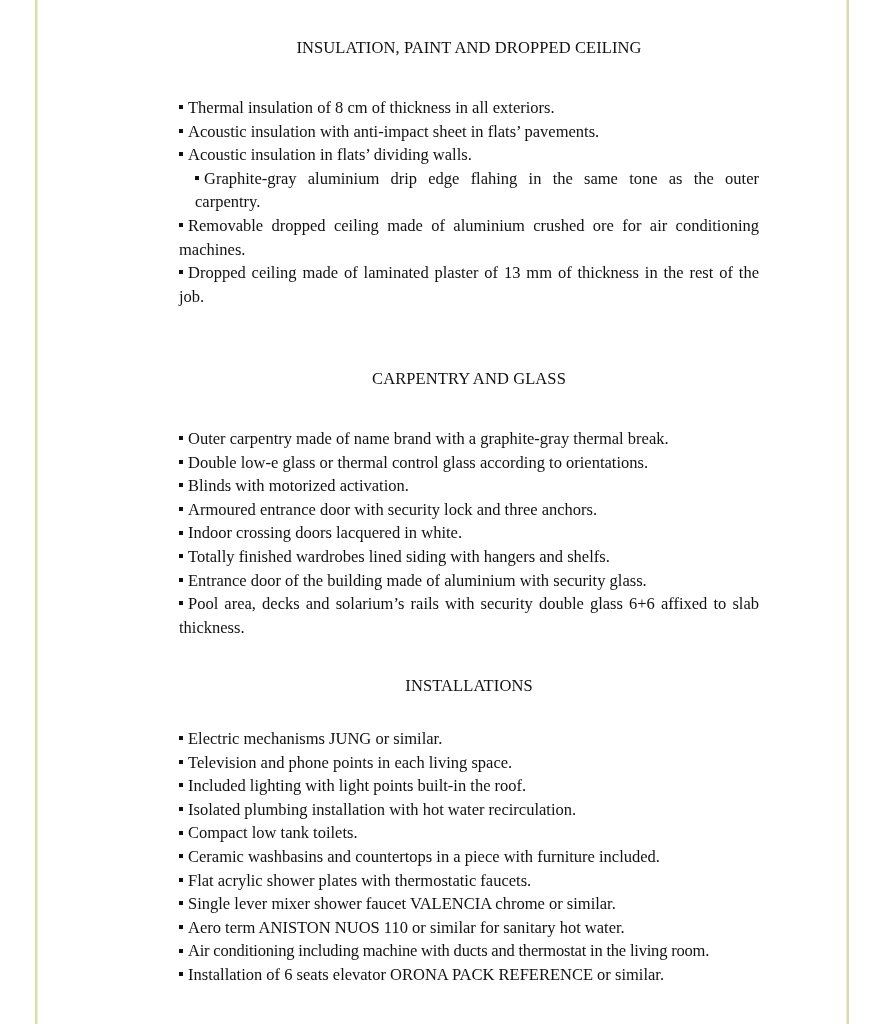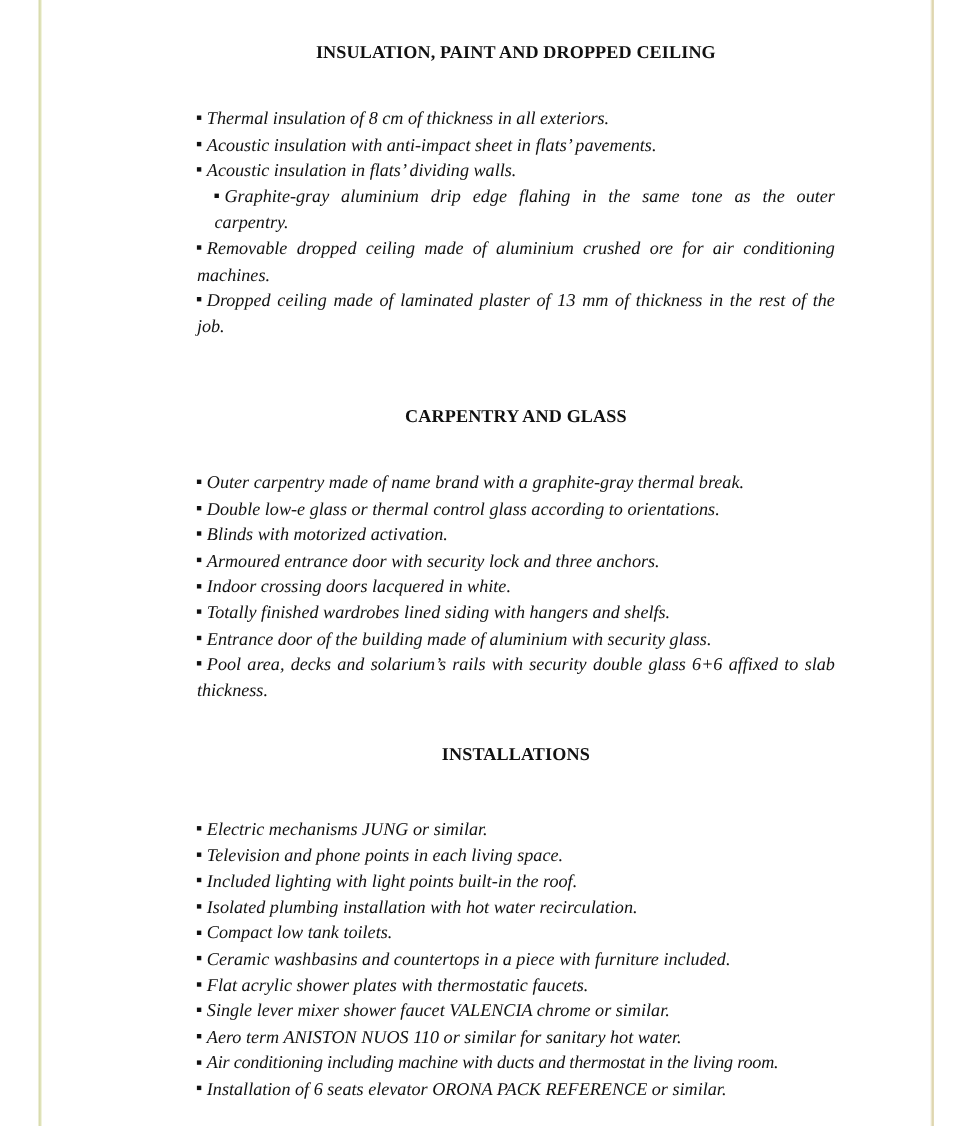--- a/index.html
+++ b/index.html
@@ -38,33 +38,32 @@
       left: 179px;
       top: 0;
       width: 580px;
     }
     .section {
       position: absolute;
       left: 0;
       width: 580px;
     }
     .heading {
-      font-weight: bold;
+      font-weight: normal;
       font-size: 16.5px;
       text-align: center;
       margin: 0;
       height: 22px;
       line-height: 22px;
       letter-spacing: 0.1px;
     }
     .list {
       list-style: none;
       margin: 0;
       padding: 0;
-      font-style: italic;
     }
     .item {
       font-size: 16.5px;
       line-height: 23.6px;
       text-align: justify;
       margin: 0;
     }
     .bullet {
       display: inline-block;
       width: 4px;
@@ -73,21 +72,21 @@
       vertical-align: middle;
       margin-right: 5px;
       position: relative;
       top: -2px;
     }
     #sec-1 { top: 37px; }
     #sec-1 .list { position: absolute; top: 59px; width: 580px; }
     #sec-2 { top: 368px; }
     #sec-2 .list { position: absolute; top: 59px; width: 580px; }
     #sec-3 { top: 675px; }
-    #sec-3 .list { position: absolute; top: 67px; width: 580px; }
+    #sec-3 .list { position: absolute; top: 52px; width: 580px; }
   </style>
 </head>
 <body>
 
 <div class="border-left"></div>
 <div class="border-right"></div>
 
 <div class="page">
 
   <section class="section" id="sec-1">

